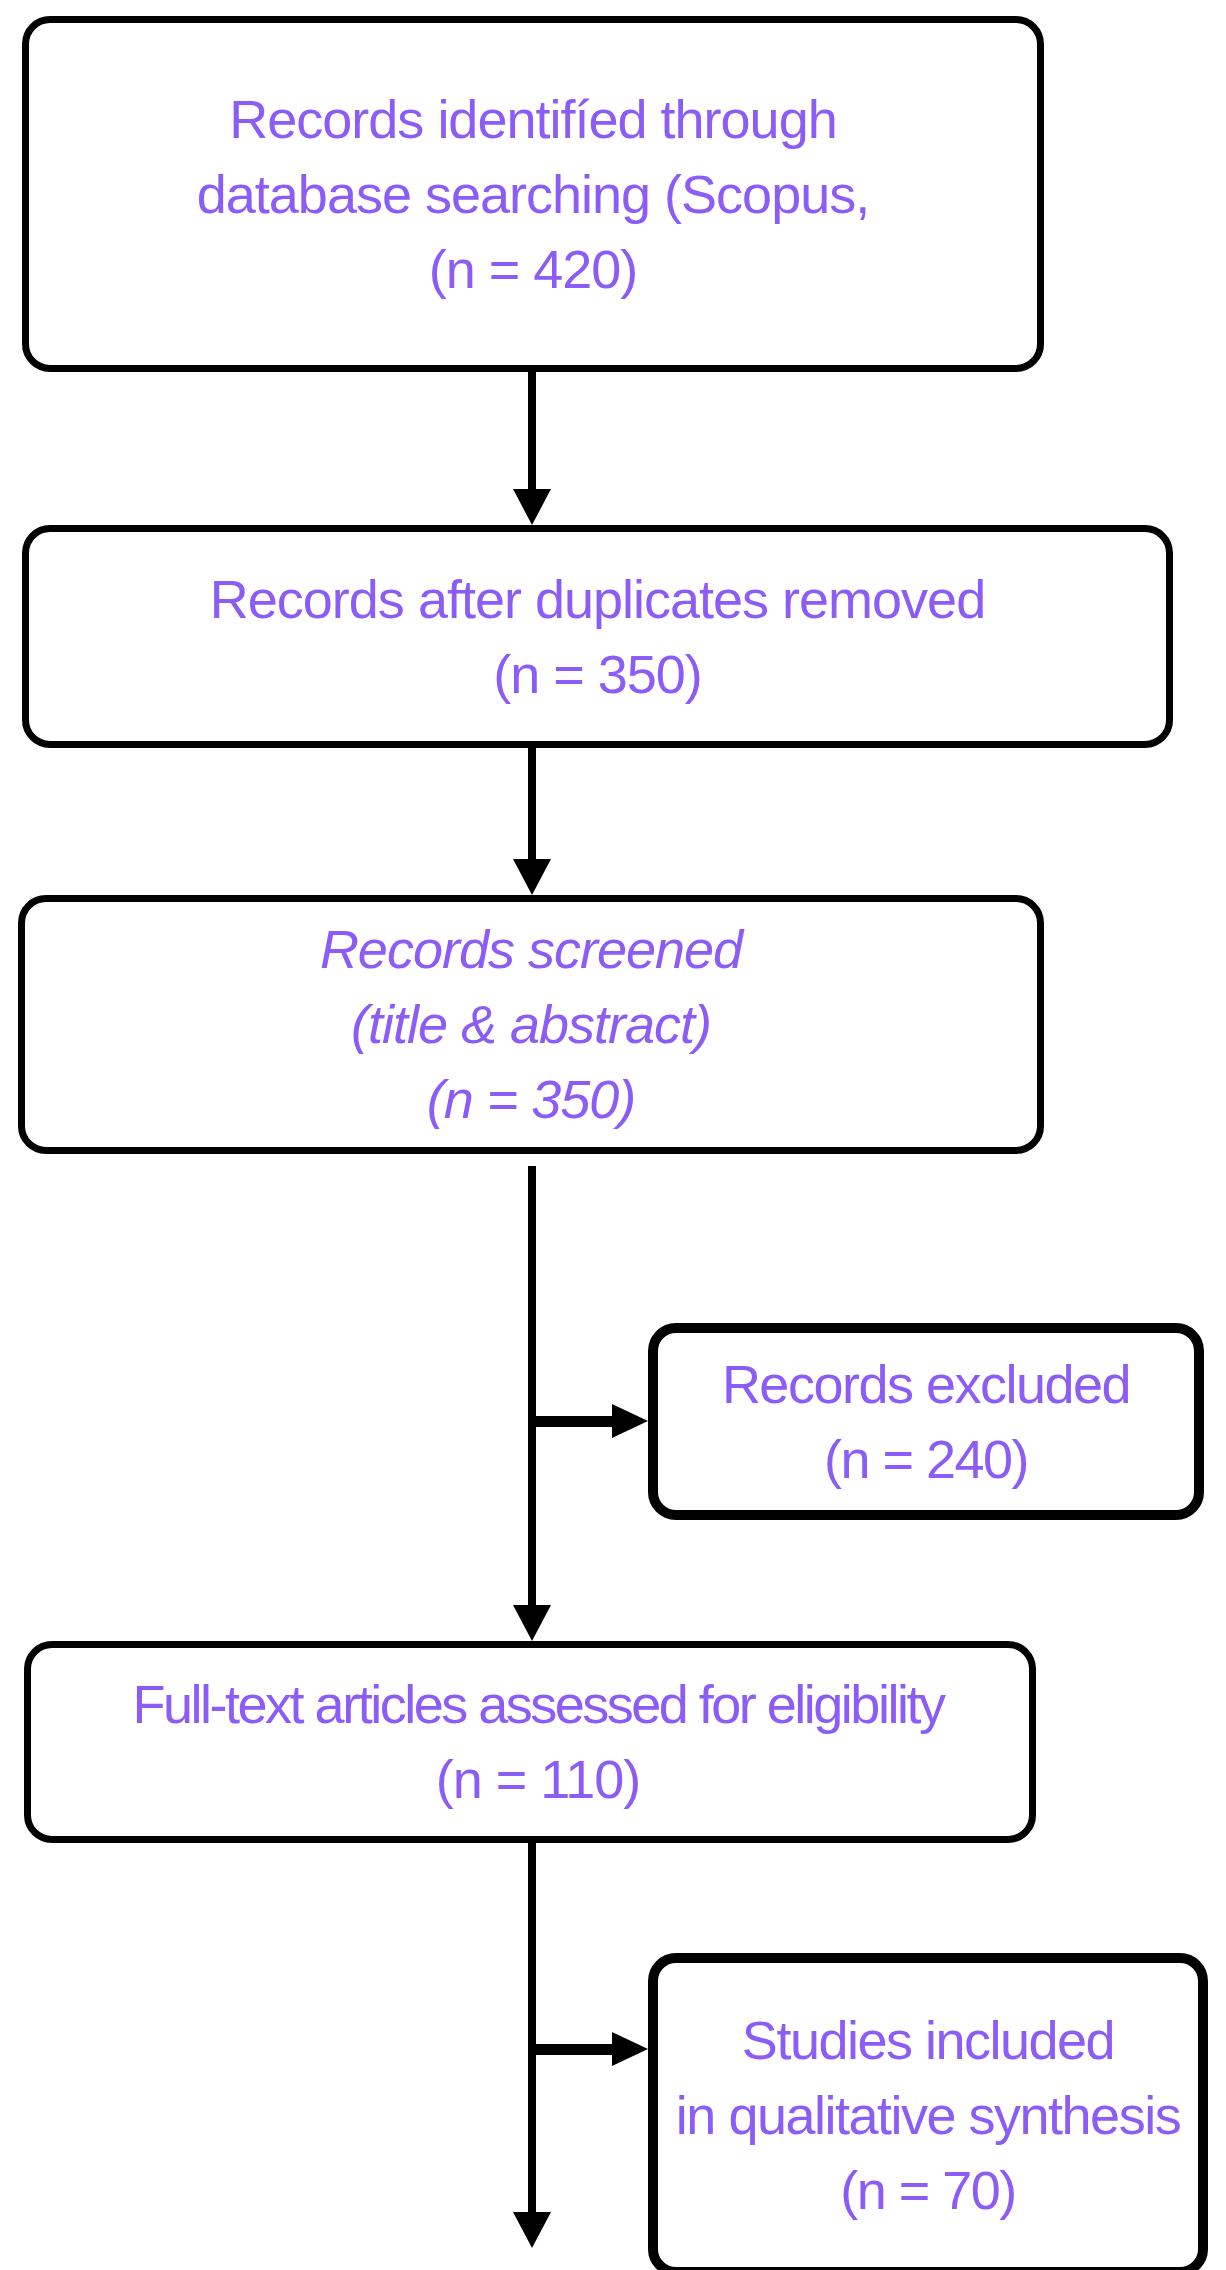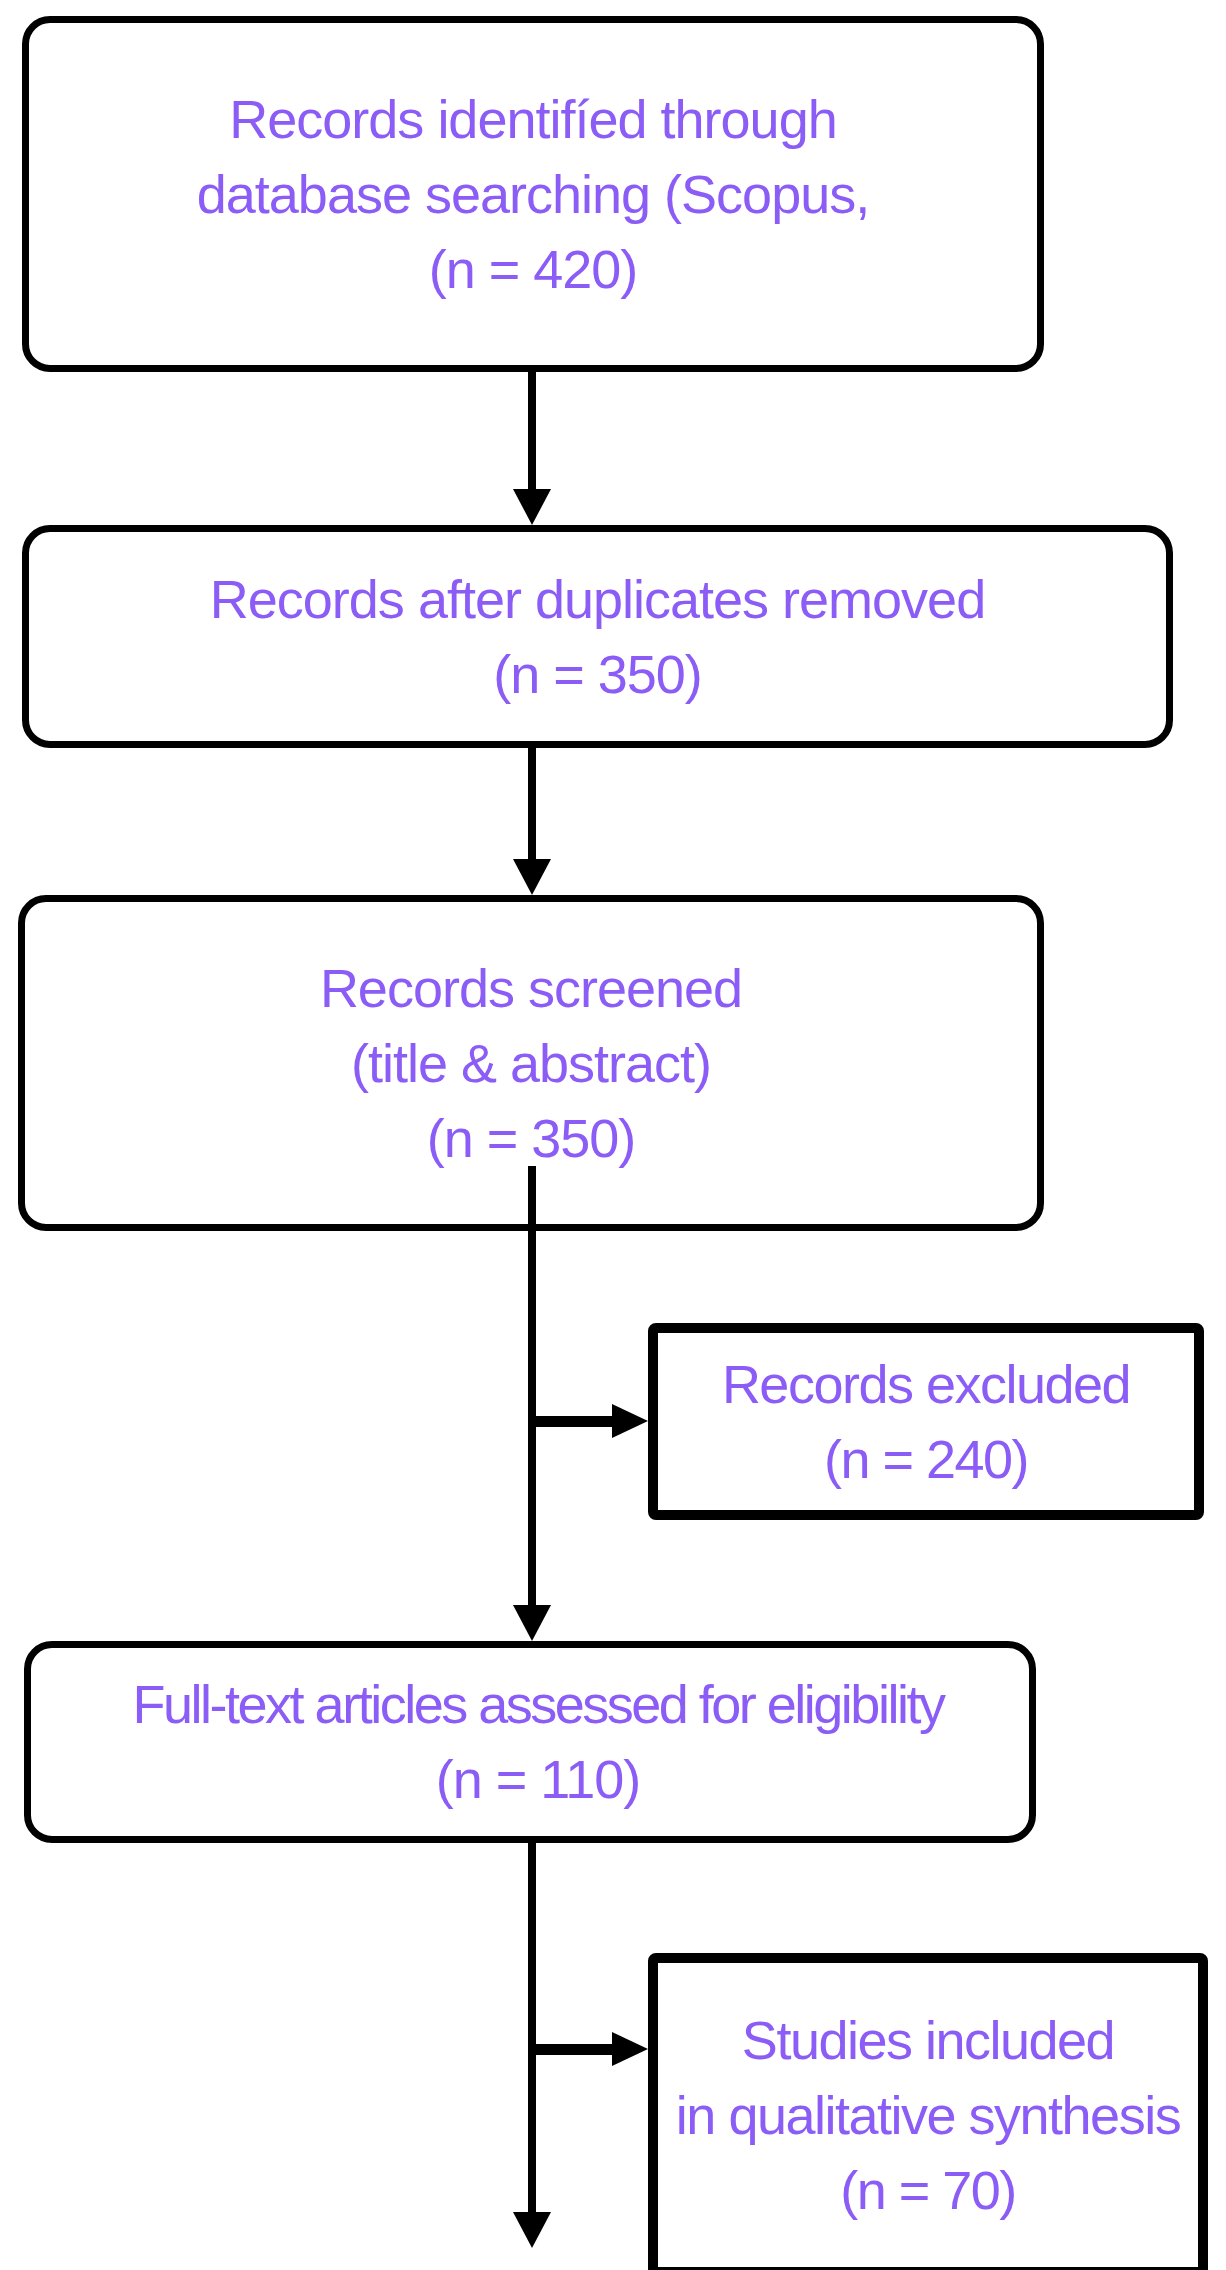--- a/index.html
+++ b/index.html
@@ -26,21 +26,21 @@
     border: 7px solid #000000;
     border-radius: 28px;
     display: flex;
     flex-direction: column;
     align-items: center;
     justify-content: center;
     text-align: center;
   }
   .box.side {
     border-width: 10px;
-    border-radius: 8px;
+    border-radius: 28px;
   }
   .bline {
     white-space: pre;
   }
   .bline.squeeze {
     letter-spacing: -2.5px;
     white-space: nowrap;
   }
   .side .bline {
     letter-spacing: -1.5px;
@@ -87,21 +87,21 @@
   <div class="head-down" style="left:513px; top:489px;"></div>
 
   <div class="box" style="left:22px; top:525px; width:1151px; height:223px;">
     <div class="bline">Records after duplicates removed</div>
     <div class="bline">(n = 350)</div>
   </div>
 
   <div class="vline" style="left:528px; top:747px; height:112px;"></div>
   <div class="head-down" style="left:513px; top:859px;"></div>
 
-  <div class="box" style="left:18px; top:895px; width:1026px; height:336px;">
+  <div class="box" style="left:18px; top:895px; width:1026px; height:259px;font-style:italic;">
     <div class="bline">Records screened</div>
     <div class="bline">(title &amp; abstract)</div>
     <div class="bline">(n = 350)</div>
   </div>
 
   <div class="vline" style="left:528px; top:1166px; height:439px;"></div>
   <div class="head-down" style="left:513px; top:1605px;"></div>
 
   <div class="hline" style="left:528px; top:1416px; width:86px;"></div>
   <div class="head-right" style="left:612px; top:1404px;"></div>

